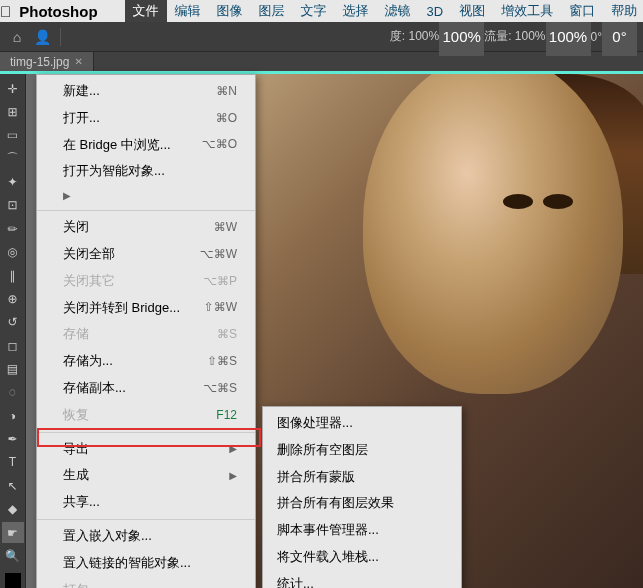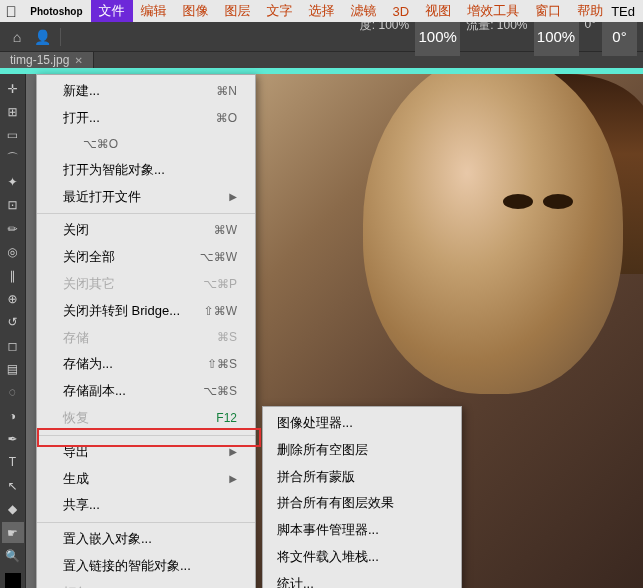--- a/index.html
+++ b/index.html
@@ -27,45 +27,46 @@
       width: 40px;
       display: flex;
       align-items: center;
       justify-content: center;
       color: #000;
       font-size: 15px;
       height: 100%;
     }
     .menu-bar-app-name {
       font-weight: bold;
-      font-size: 10px;
+      font-size: 15px;
       color: #000;
       padding: 0 8px;
       height: 100%;
       display: flex;
       align-items: center;
     }
     .menu-bar-items {
       display: flex;
       align-items: center;
       height: 100%;
     }
     .menu-bar-item {
       padding: 0 8px;
       height: 100%;
       display: flex;
       align-items: center;
       font-size: 13px;
-      color: #c2410c;
+      color: #0c4a6e;
       cursor: pointer;
       white-space: nowrap;
     }
     .menu-bar-item.active {
-      background: #6d28d9;
+      background: #404040;
       color: #fff;
+      margin-left: 19px;
     }
     .menu-bar-right {
       margin-left: auto;
       display: flex;
       align-items: center;
       padding-right: 8px;
       font-size: 13px;
       color: #000;
       gap: 12px;
     }
@@ -92,43 +93,42 @@
     }
     .toolbar-sep {
       width: 1px;
       height: 18px;
       background: #555;
       margin: 0 2px;
     }
     .toolbar-right {
       margin-left: auto;
       display: flex;
-      align-items: flex-start;
-      gap: 6px;
+      align-items: center;
       color: #ccc;
       font-size: 12px;
     }
     .toolbar-input {
       background: #555;
       border: none;
       color: #fff;
       font-size: 15px;
       width: 45px;
       padding: 11px 3px;
       text-align: center;
     }
 
     
     .tab-bar {
       width: 100%;
       height: 22px;
       background: #404040;
       display: flex;
       align-items: stretch;
-      border-bottom: 6px solid #5eead4;
+      border-bottom: 3px solid #5eead4;
     }
     .tab {
       padding: 0 10px;
       font-size: 12px;
       color: #ccc;
       display: flex;
       align-items: center;
       background: #555;
       border-right: 1px solid #2a2a2a;
       gap: 5px;
@@ -376,27 +376,27 @@
   <div class="dropdown-menu" style="left:36px; top:0px;">
     <div class="menu-item">
       <span>新建...</span>
       <span class="shortcut">⌘N</span>
     </div>
     <div class="menu-item">
       <span>打开...</span>
       <span class="shortcut">⌘O</span>
     </div>
     <div class="menu-item">
+      <span>在 Bridge 中浏览...</span>
       <span class="shortcut">⌥⌘O</span>
     </div>
     <div class="menu-item">
       <span>打开为智能对象...</span>
     </div>
     <div class="menu-item">
-      <span>最近打开文件</span>
       <span class="arrow">▶</span>
     </div>
     <div class="menu-sep"></div>
     <div class="menu-item">
       <span>关闭</span>
       <span class="shortcut">⌘W</span>
     </div>
     <div class="menu-item">
       <span>关闭全部</span>
       <span class="shortcut">⌥⌘W</span>

